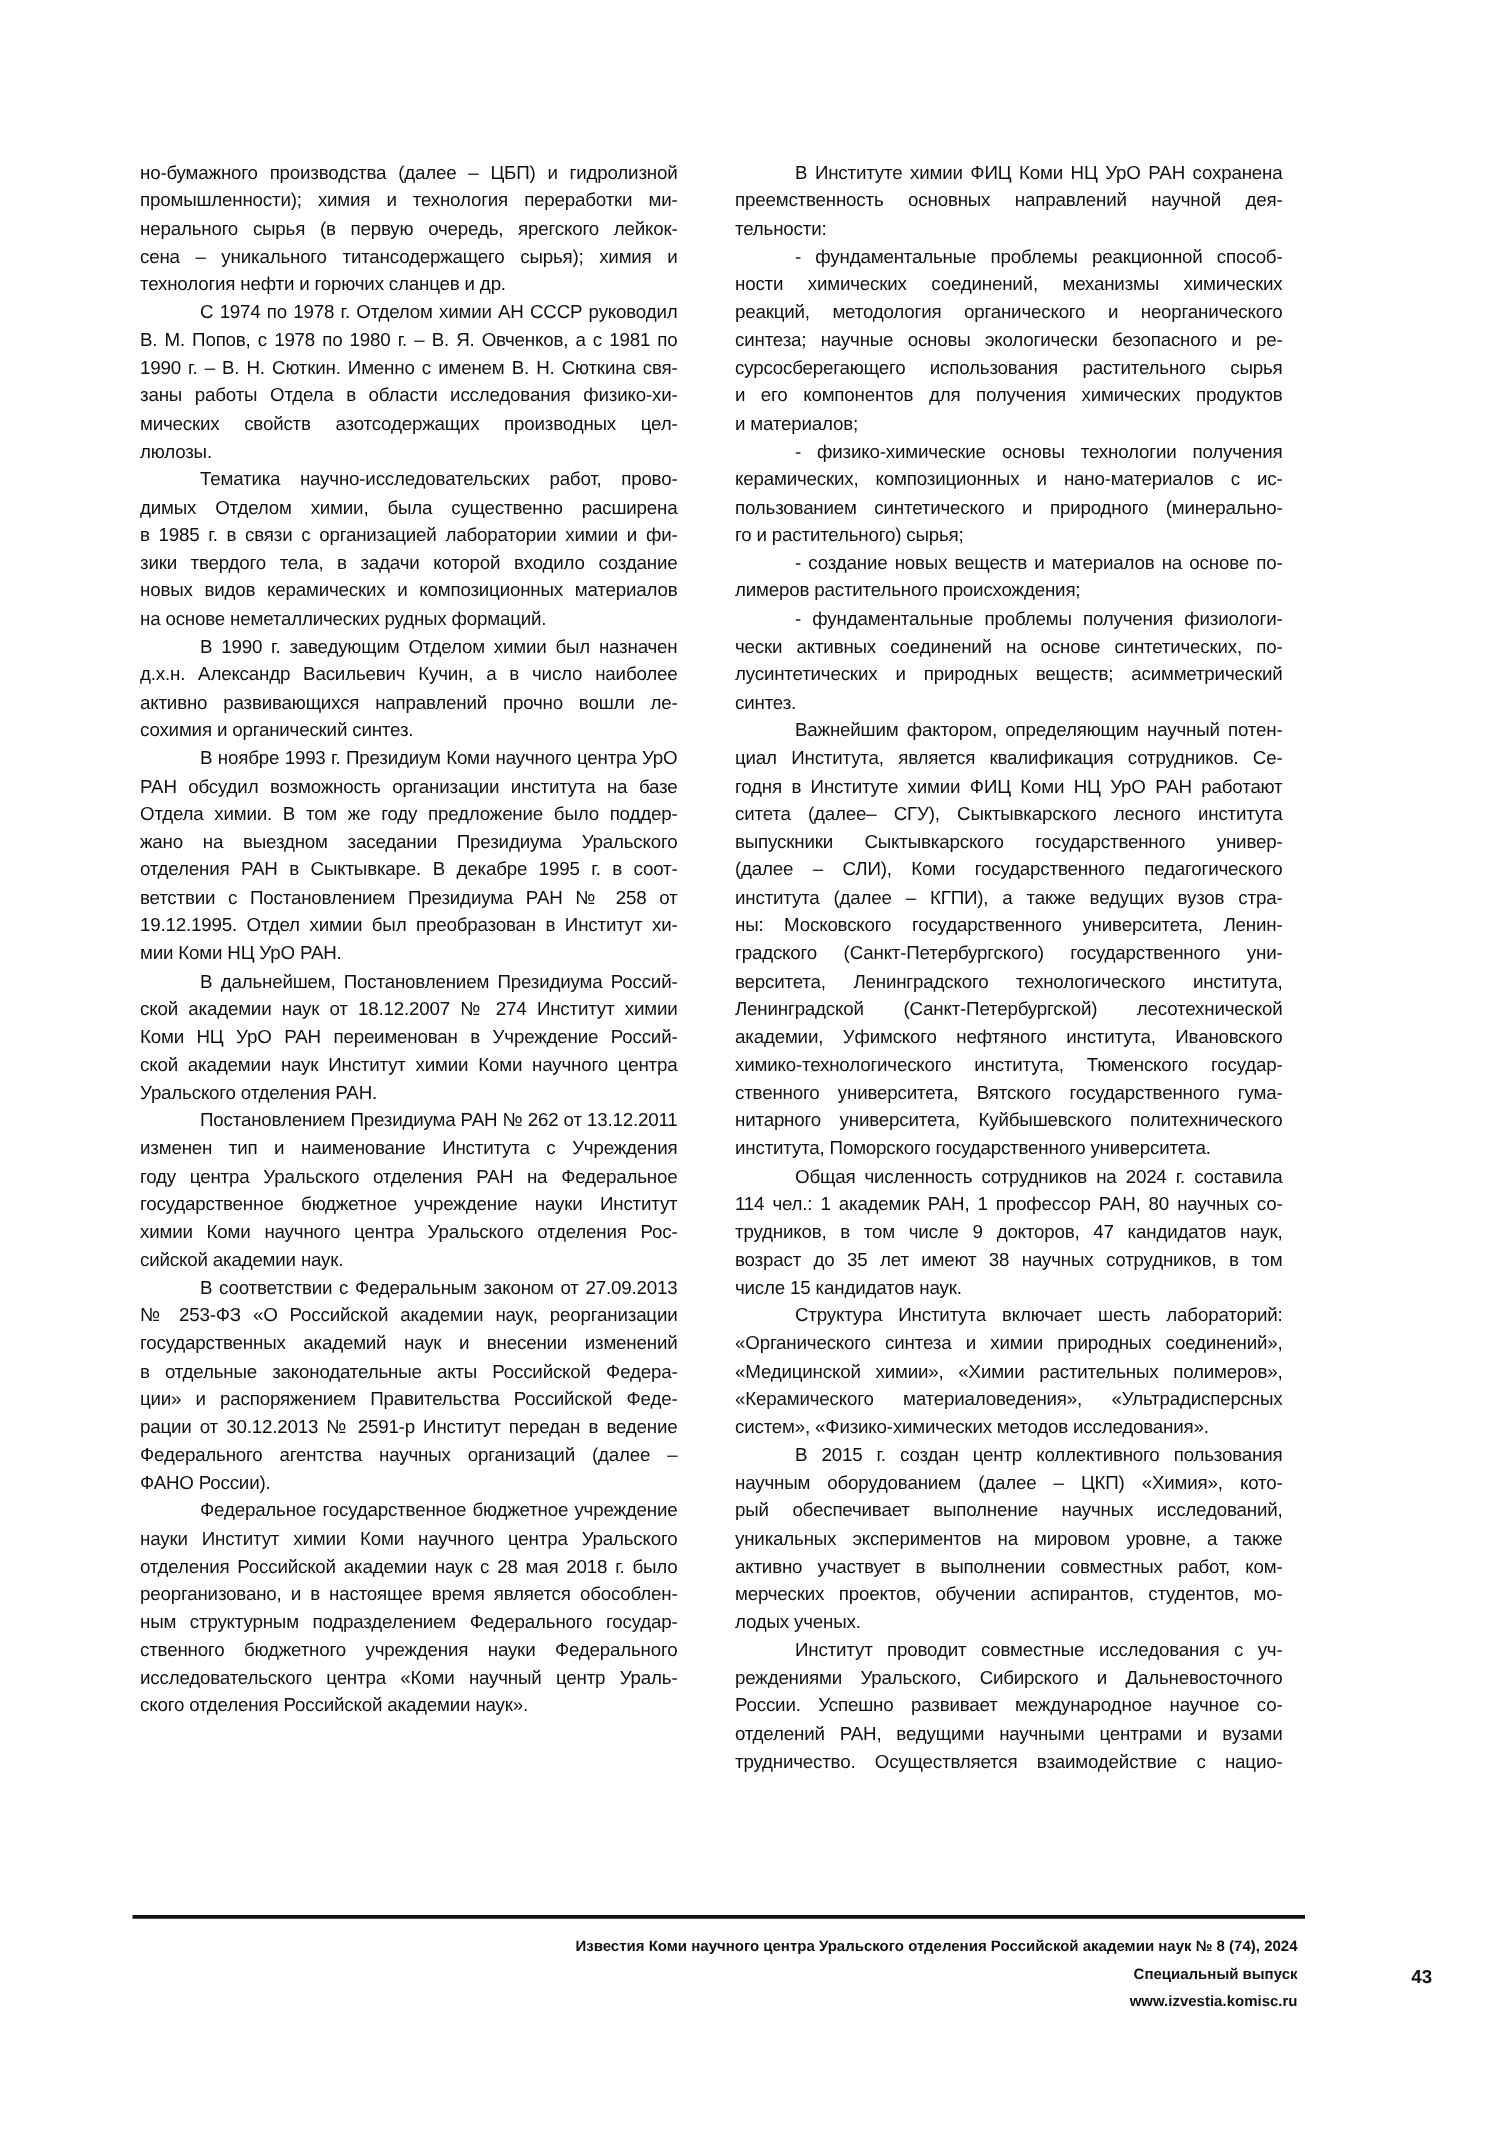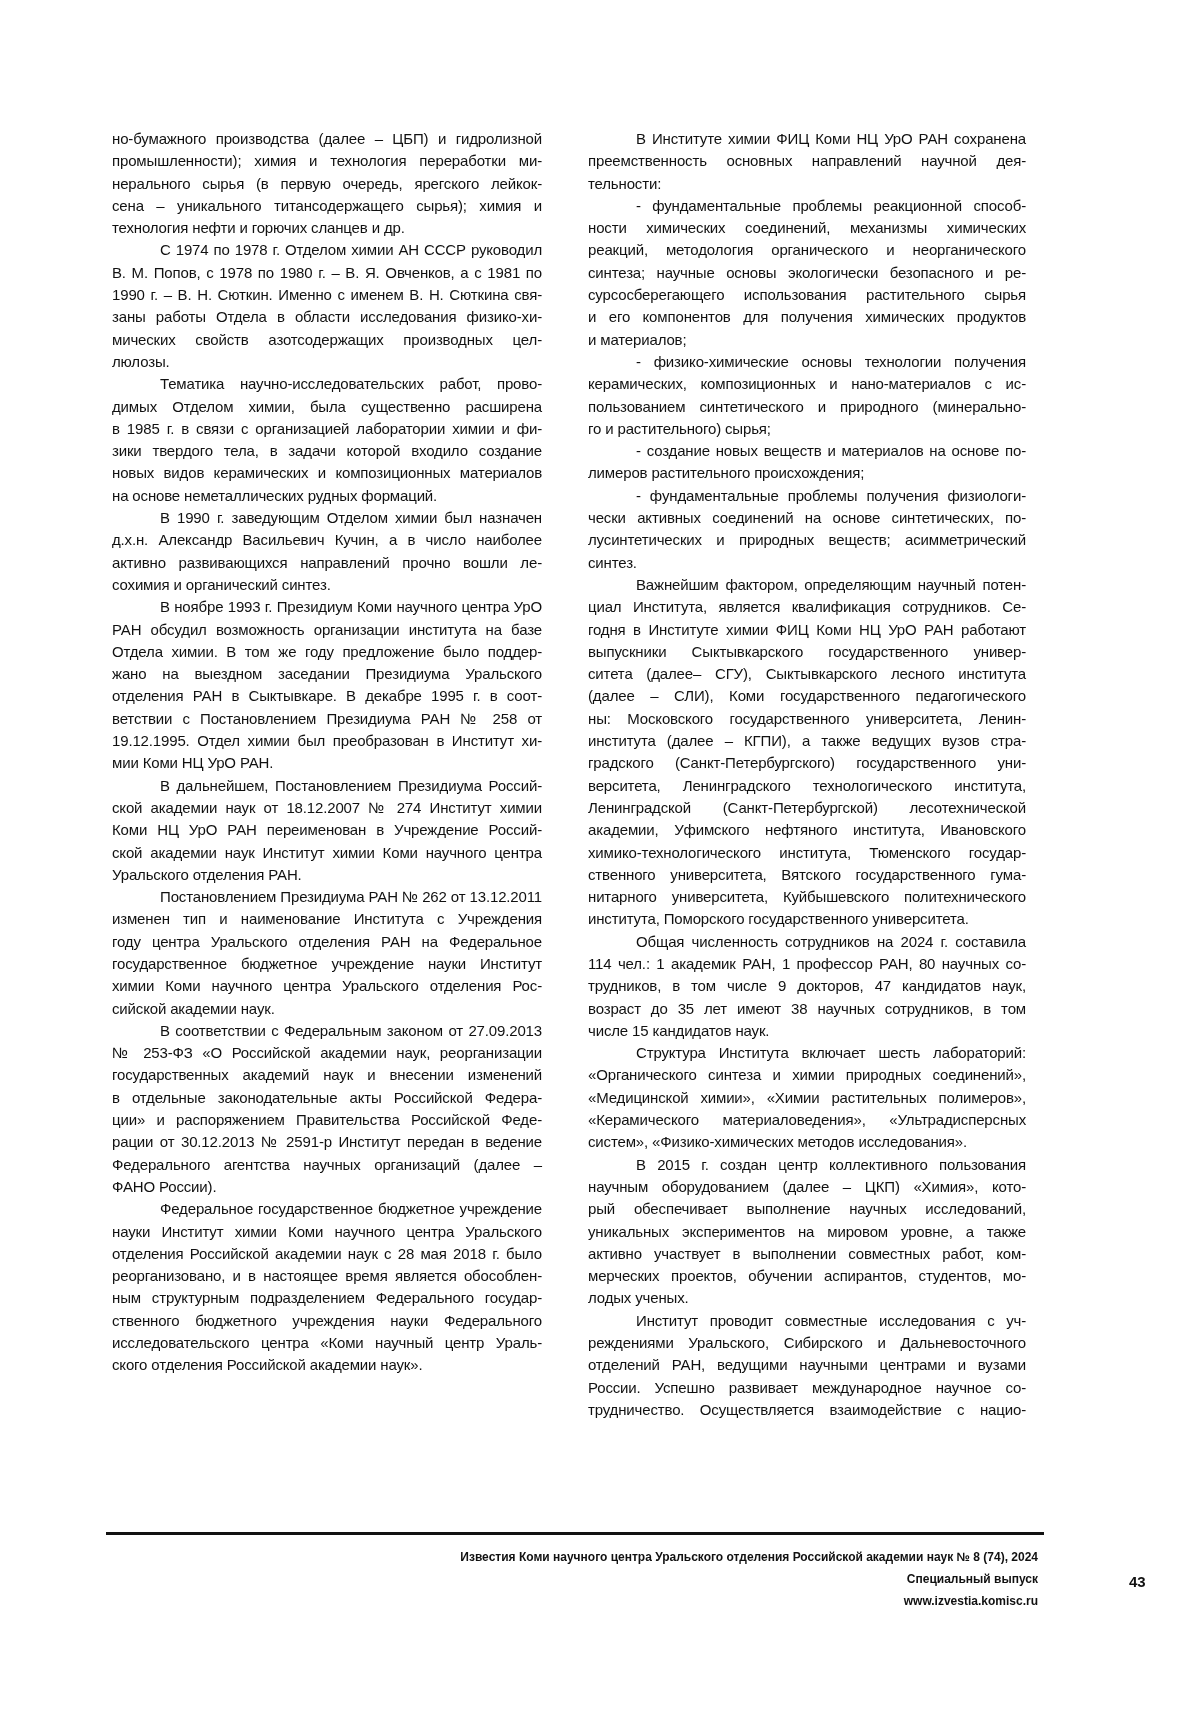--- a/index.html
+++ b/index.html
@@ -97,25 +97,25 @@
     <span class="line last">го и растительного) сырья;</span>
     <span class="line indent">- создание новых веществ и материалов на основе по-</span>
     <span class="line last">лимеров растительного происхождения;</span>
     <span class="line indent">- фундаментальные проблемы получения физиологи-</span>
     <span class="line">чески активных соединений на основе синтетических, по-</span>
     <span class="line">лусинтетических и природных веществ; асимметрический</span>
     <span class="line last">синтез.</span>
     <span class="line indent">Важнейшим фактором, определяющим научный потен-</span>
     <span class="line">циал Института, является квалификация сотрудников. Се-</span>
     <span class="line">годня в Институте химии ФИЦ Коми НЦ УрО РАН работают</span>
+    <span class="line">ситета (далее– СГУ), Сыктывкарского лесного института</span>
     <span class="line">выпускники Сыктывкарского государственного универ-</span>
-    <span class="line">ситета (далее– СГУ), Сыктывкарского лесного института</span>
     <span class="line">(далее – СЛИ), Коми государственного педагогического</span>
+    <span class="line">института (далее – КГПИ), а также ведущих вузов стра-</span>
     <span class="line">ны: Московского государственного университета, Ленин-</span>
-    <span class="line">института (далее – КГПИ), а также ведущих вузов стра-</span>
     <span class="line">градского (Санкт-Петербургского) государственного уни-</span>
     <span class="line">верситета, Ленинградского технологического института,</span>
     <span class="line">Ленинградской (Санкт-Петербургской) лесотехнической</span>
     <span class="line">академии, Уфимского нефтяного института, Ивановского</span>
     <span class="line">химико-технологического института, Тюменского государ-</span>
     <span class="line">ственного университета, Вятского государственного гума-</span>
     <span class="line">нитарного университета, Куйбышевского политехнического</span>
     <span class="line last">института, Поморского государственного университета.</span>
     <span class="line indent">Общая численность сотрудников на 2024 г. составила</span>
     <span class="line">114 чел.: 1 академик РАН, 1 профессор РАН, 80 научных со-</span>
@@ -129,22 +129,22 @@
     <span class="line last">систем», «Физико-химических методов исследования».</span>
     <span class="line indent">В 2015 г. создан центр коллективного пользования</span>
     <span class="line">научным оборудованием (далее – ЦКП) «Химия», кото-</span>
     <span class="line">рый обеспечивает выполнение научных исследований,</span>
     <span class="line">уникальных экспериментов на мировом уровне, а также</span>
     <span class="line">активно участвует в выполнении совместных работ, ком-</span>
     <span class="line">мерческих проектов, обучении аспирантов, студентов, мо-</span>
     <span class="line last">лодых ученых.</span>
     <span class="line indent">Институт проводит совместные исследования с уч-</span>
     <span class="line">реждениями Уральского, Сибирского и Дальневосточного</span>
+    <span class="line">России. Успешно развивает международное научное со-</span>
     <span class="line">отделений РАН, ведущими научными центрами и вузами</span>
-    <span class="line">России. Успешно развивает международное научное со-</span>
     <span class="line">трудничество. Осуществляется взаимодействие с нацио-</span>
   </div>
 
 <div class="rule"></div>
 <div class="footer">
   <div>Известия Коми научного центра Уральского отделения Российской академии наук № 8 (74), 2024</div>
   <div>Специальный выпуск</div>
   <div>www.izvestia.komisc.ru</div>
 </div>
 <div class="pagenum">43</div>

